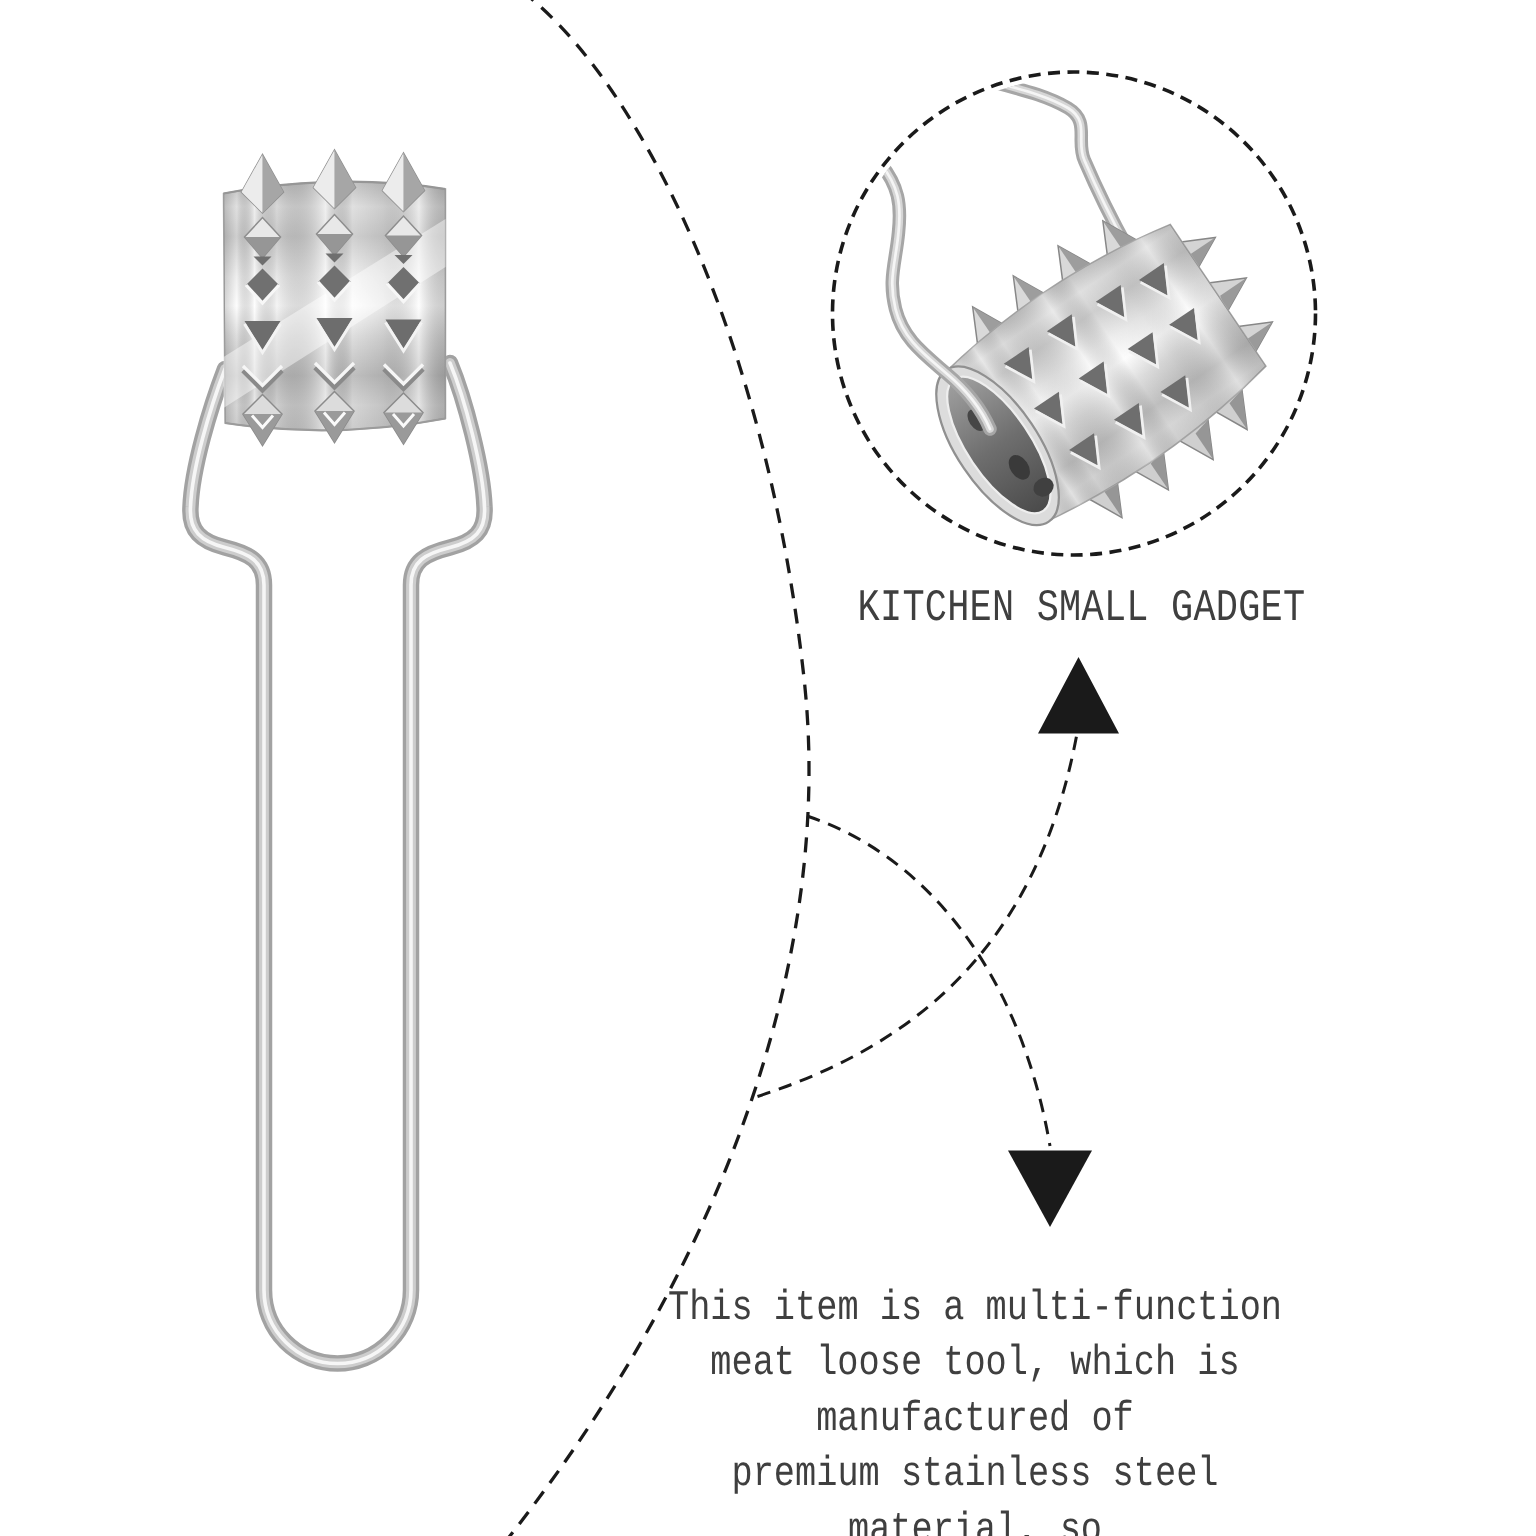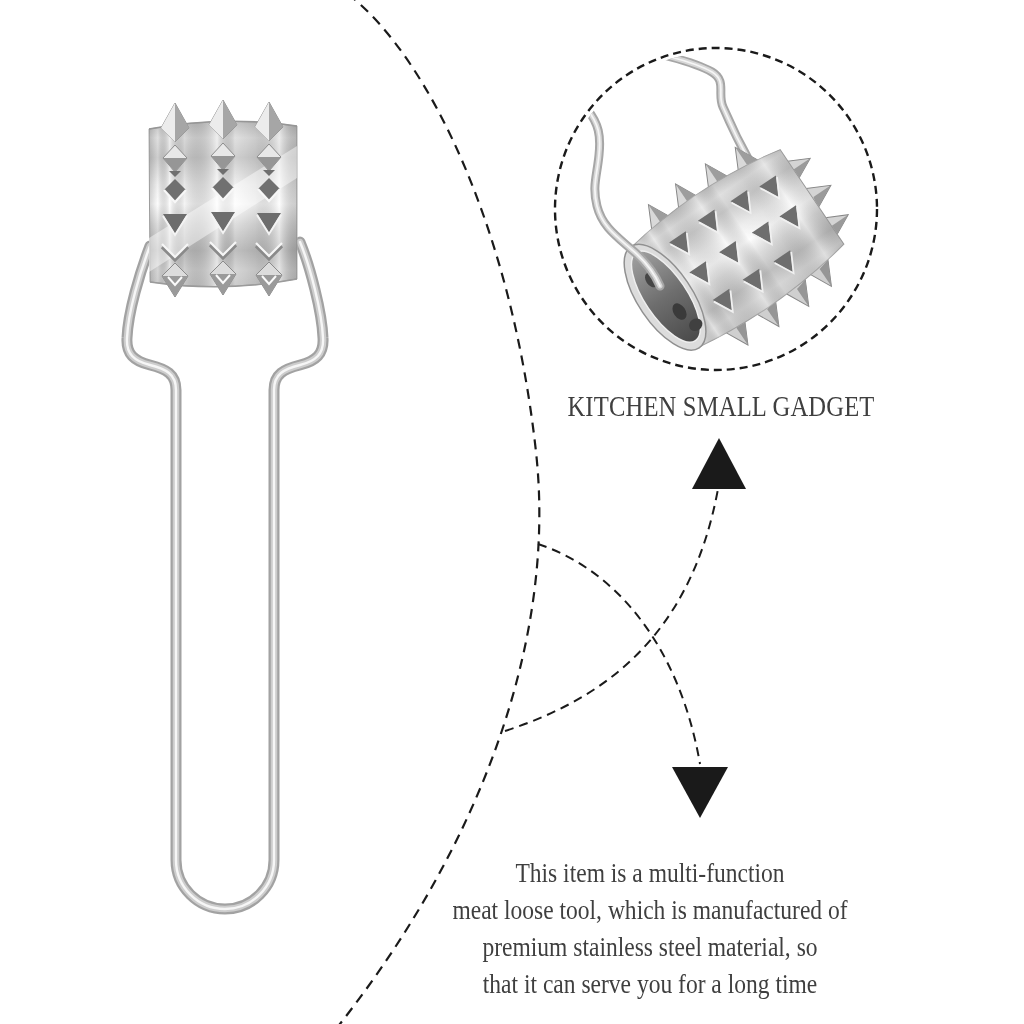--- a/index.html
+++ b/index.html
@@ -1,19 +1,19 @@
 <!DOCTYPE html>
 <html style="--bg: #ffffff; --ink: #3f3f3f; --line: #1a1a1a; --metal-light: #f6f6f6; --metal-mid: #cdcdcd; --metal-dark: #8e8e8e;"><head>
 <meta charset="utf-8">
 <style>
   html,body{margin:0;padding:0;background:#ffffff;}
   #canvas{
     position:relative;width:1024px;height:1024px;overflow:hidden;
     background:var(--bg,#ffffff);
-    font-family:Liberation Serif, serif;
+    font-family:Liberation Mono, monospace;
   }
   #scene{position:absolute;left:0;top:0;}
   .caption{
     position:absolute;top:389px;left:521px;width:400px;
     text-align:center;font-size:30px;font-weight:500;
     color:var(--ink,#3f3f3f);
     transform:scaleX(0.82);transform-origin:center;
     letter-spacing:0.2px;white-space:nowrap;
   }
   .description{

